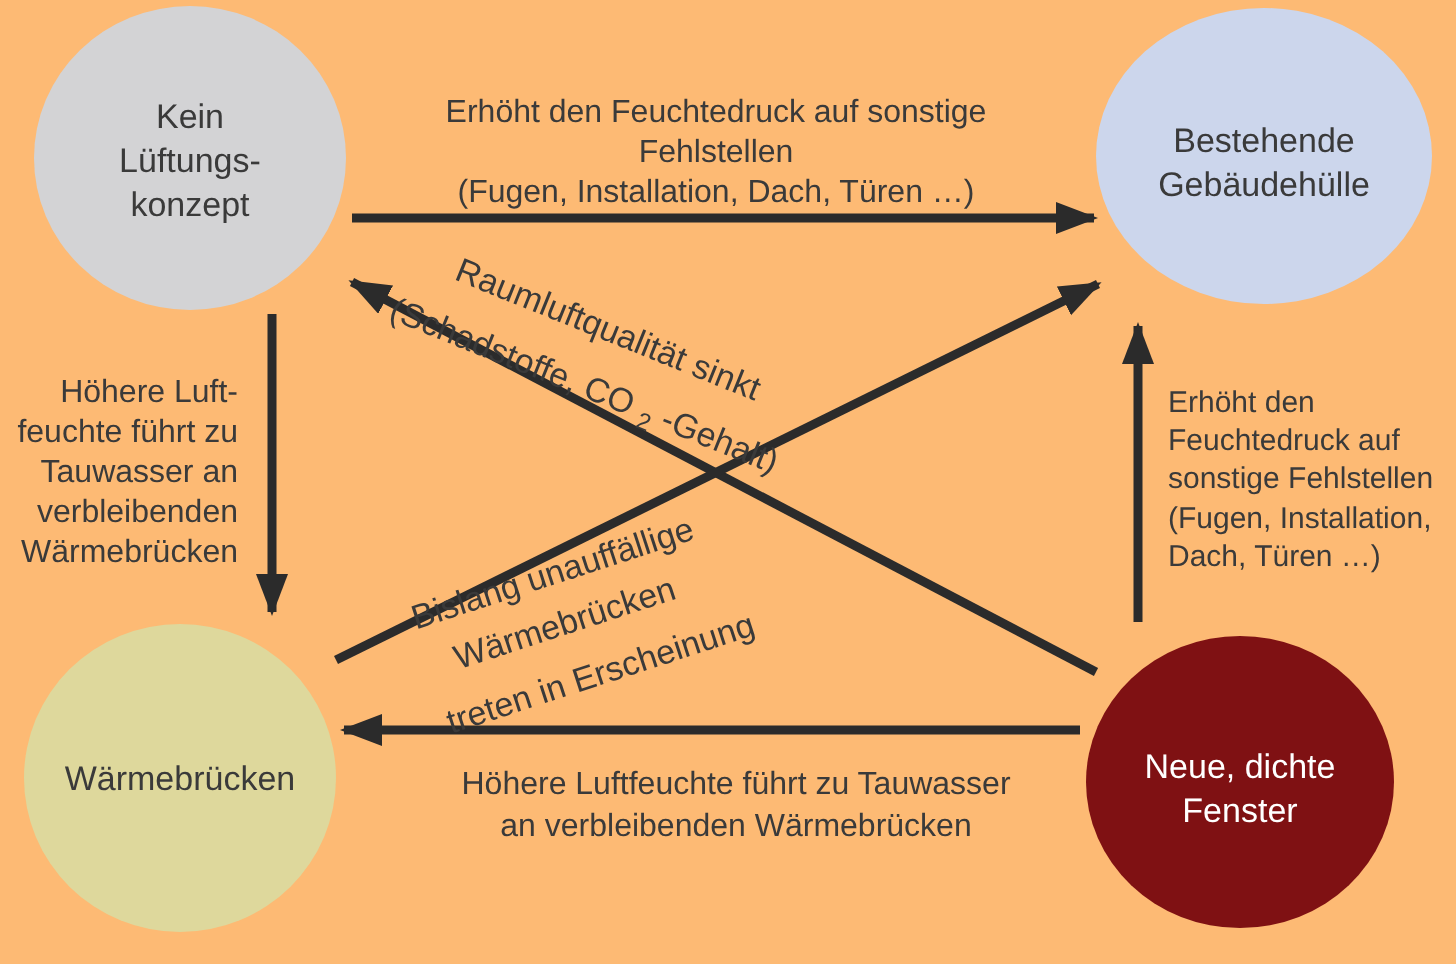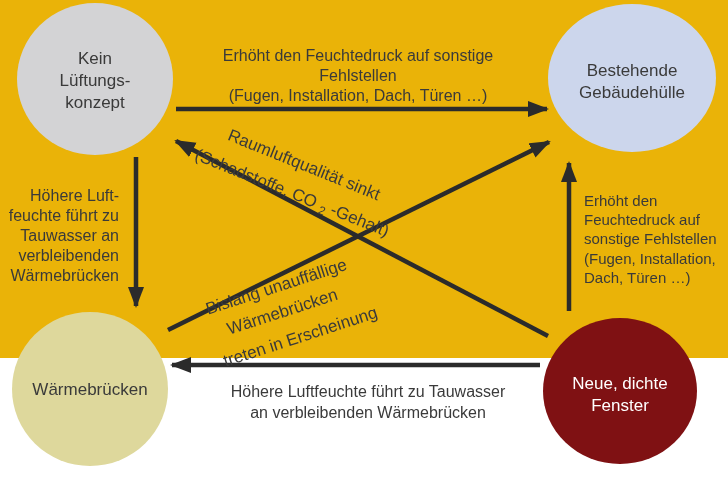--- a/index.html
+++ b/index.html
@@ -7,22 +7,22 @@
     padding: 0;
     background: #ffffff;
     width: 728px;
     height: 482px;
     overflow: hidden;
     font-family: "Liberation Sans", sans-serif;
   }
   #stage {
     position: relative;
     width: 728px;
-    height: 358px;
-    background: #eab308;
+    height: 482px;
+    background: #fdba74;
   }
   svg text {
     font-family: "Liberation Sans", sans-serif;
     fill: #3a3a3a;
   }
   .node-label { font-size: 17px; }
   .node-label.light { fill: #ffffff; }
   .edge-label { font-size: 16px; }
   .edge-label-sm { font-size: 15px; }
   .rot-label { font-size: 17px; }

